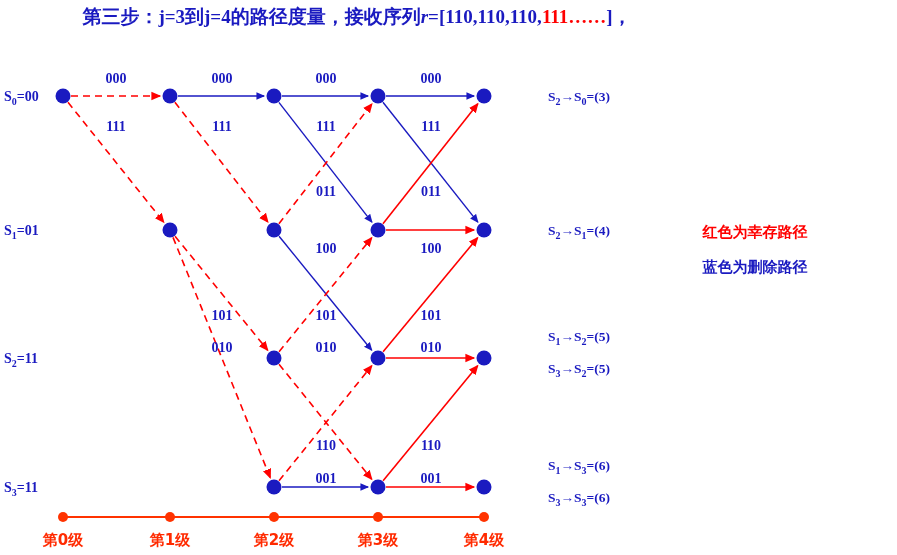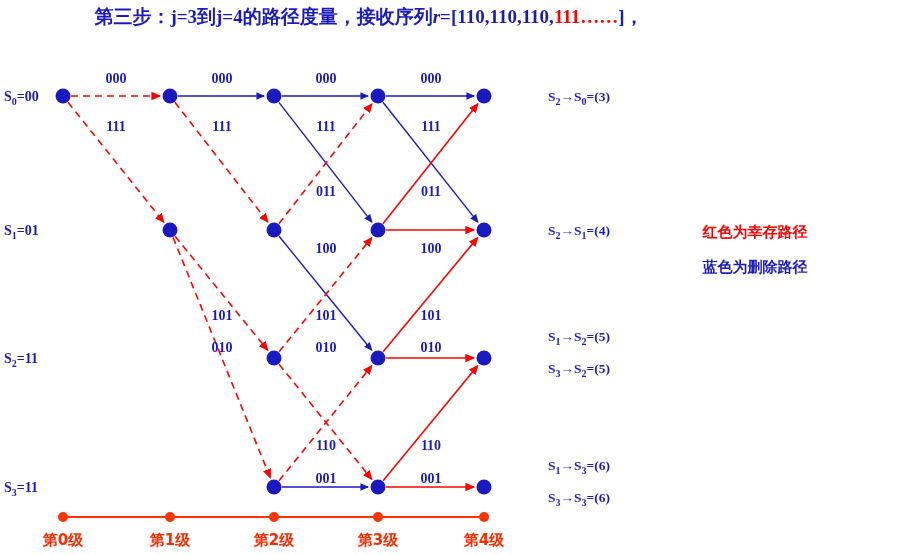--- a/index.html
+++ b/index.html
@@ -1,19 +1,19 @@
 <!DOCTYPE html>
 <html><head>
 <meta charset="utf-8">
 <style>
   html,body{margin:0;padding:0;background:#fff;}
   body{width:897px;height:555px;position:relative;overflow:hidden;
        font-family:"Liberation Serif",serif;}
   #title{
-    position:absolute; left:12px; top:4px; width:714px; text-align:center;
+    position:absolute; left:0; top:4px; width:714px; text-align:center;
     font-size:19px; font-weight:bold; color:#1a1ac0; letter-spacing:0px;
     white-space:nowrap;
   }
   #title .red{color:#ff0000;}
   #title .ital{font-style:italic;}
   #trellis{position:absolute;left:0;top:0;width:897px;height:555px;}
   text{font-family:"Liberation Serif",serif;font-weight:bold;}
   .rowlabel{font-size:14px;fill:#1a1ac0;}
   .rowlabel tspan.sub{font-size:10px;}
   .edgelabel{font-size:14px;fill:#1a1ac0;}

